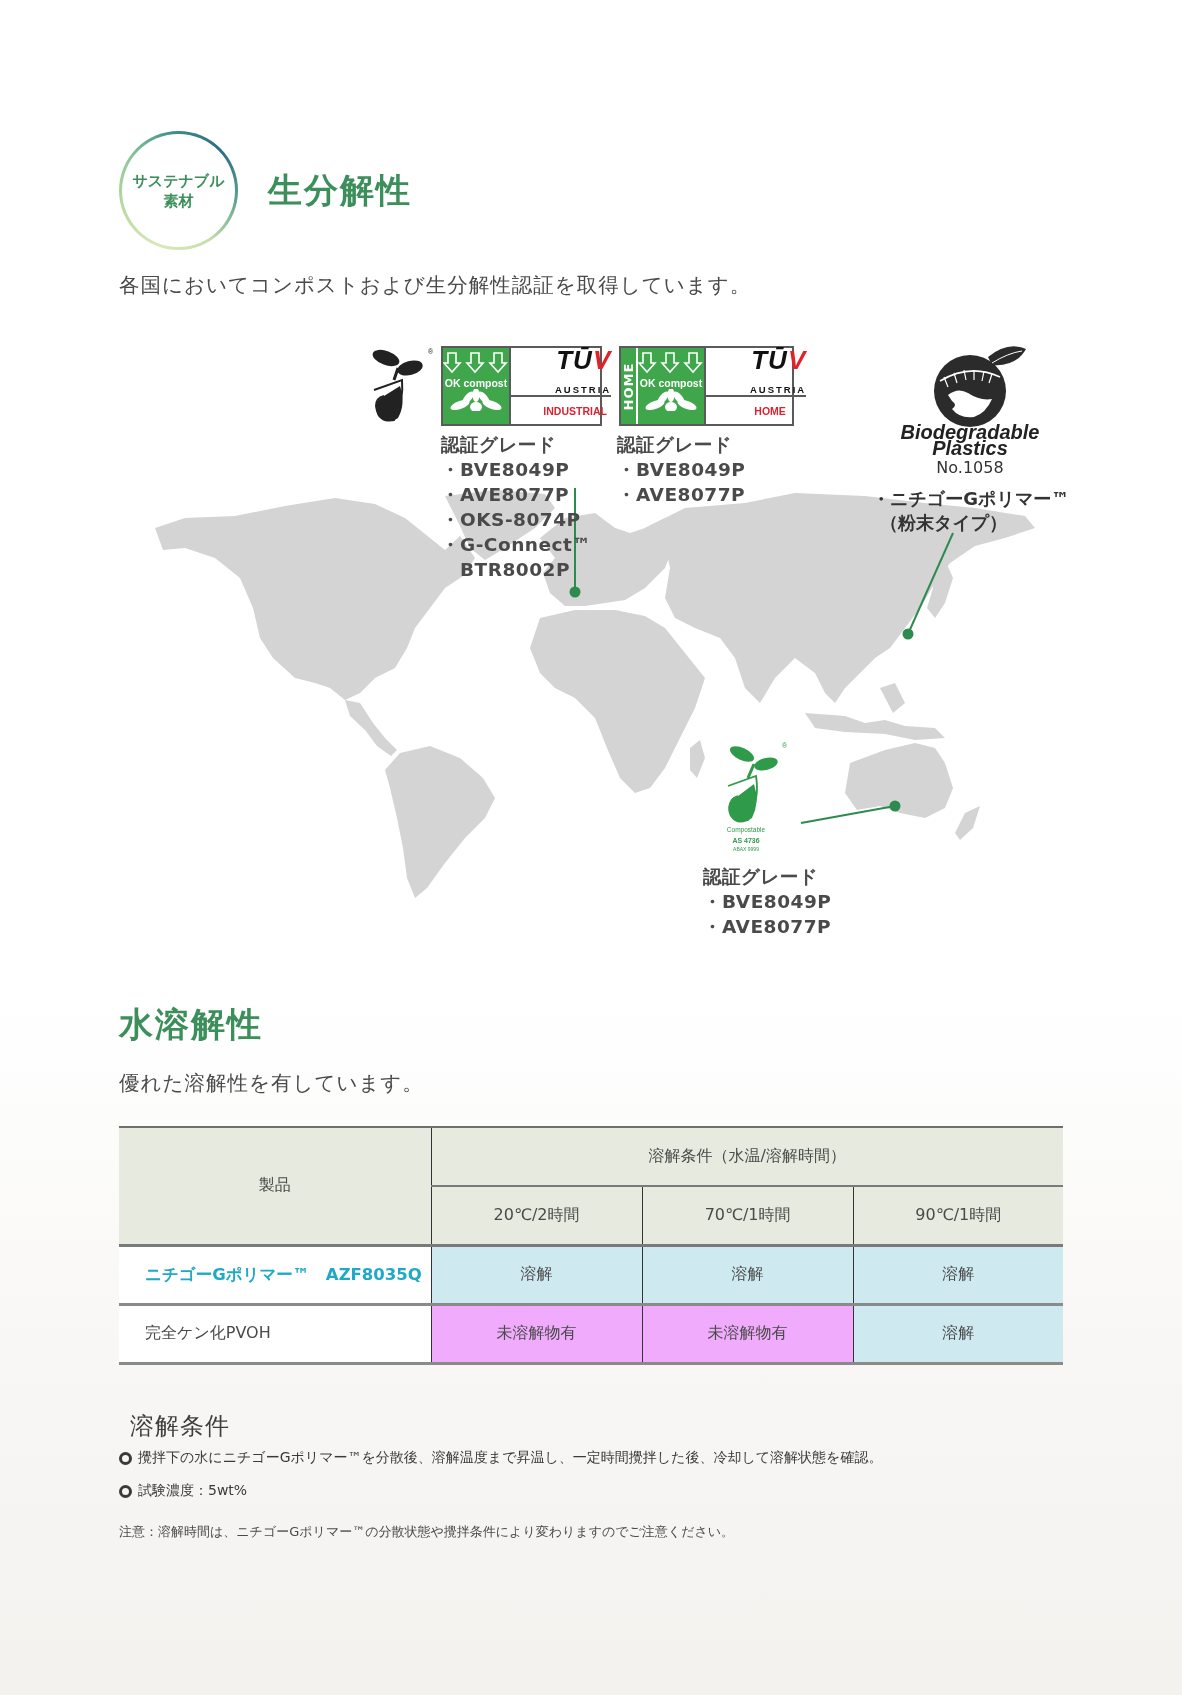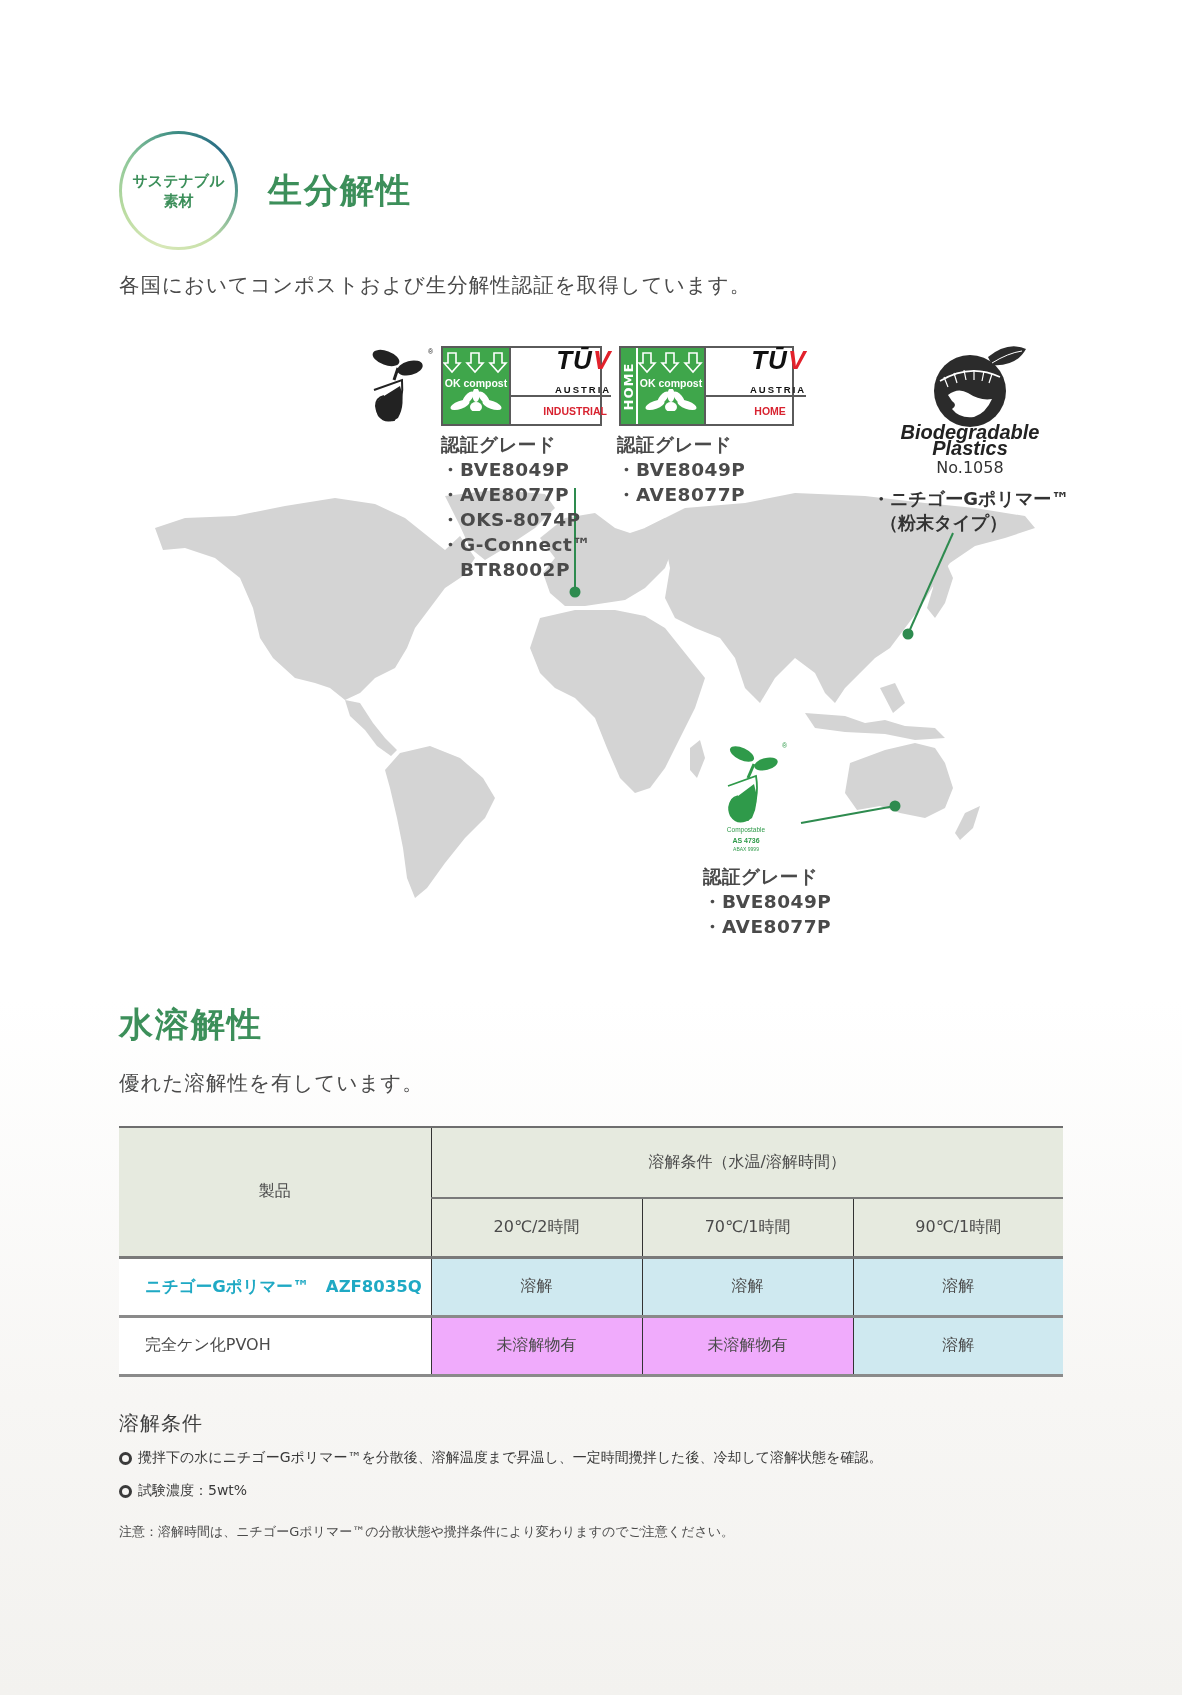--- a/index.html
+++ b/index.html
@@ -76,33 +76,33 @@
 
   .aus-logo { left: 712px; top: 738px; width: 80px; height: 120px; }
 
   
   table.diss {
     position: absolute; left: 119px; top: 1126px; width: 944px;
     border-collapse: collapse; font-size: 16px; color: #4a4a4a;
   }
   table.diss td, table.diss th { font-weight: normal; text-align: center; vertical-align: middle; }
   .th-product { width: 312px; background: #e6eadf; border-right: 1.5px solid #333; }
-  .th-cond { background: #e6eadf; height: 71px; border-bottom: 2px solid #7a7a7a; }
+  .th-cond { background: #e6eadf; height: 59px; border-bottom: 2px solid #7a7a7a; }
   .th-temp { background: #e6eadf; height: 59px; }
   .th-temp + .th-temp { border-left: 1.5px solid #333; }
   tr.head1 { border-top: 2px solid #6e6e6e; }
   tr.head2 { border-bottom: 3px solid #7a7a7a; }
   tr.row { height: 59px; border-bottom: 3px solid #8a8a8a; }
   td.prod { text-align: left !important; padding-left: 26px; background: #ffffff; border-right: 1.5px solid #333; }
   td.prod.accent { color: #1fa9c4; font-weight: bold; font-size: 16.5px; }
   td.c { border-left: 1.5px solid #333; }
   td.c.solved { background: #cfe9f0; }
   td.c.partial { background: #f0abfc; }
 
-  .cond-title { left: 119px; top: 1410px; font-size: 20px; color: #3e3e3e; letter-spacing: 1px; }
+  .cond-title { left: 130px; top: 1410px; font-size: 24px; color: #3e3e3e; letter-spacing: 1px; }
   .cond-item { left: 119px; font-size: 14px; color: #3a3a3a; display: flex; align-items: center; white-space: nowrap; }
   .ring { width: 13px; height: 13px; border: 3.5px solid #3a3a3a; border-radius: 50%; margin-right: 6px; flex: none; }
   .note { left: 119px; top: 1523px; font-size: 13px; color: #4a4a4a; white-space: nowrap; }
 </style>
 </head>
 <body>
 
 <div class="abs badge">
   <div class="badge-inner">
     <span>サステナブル</span>

